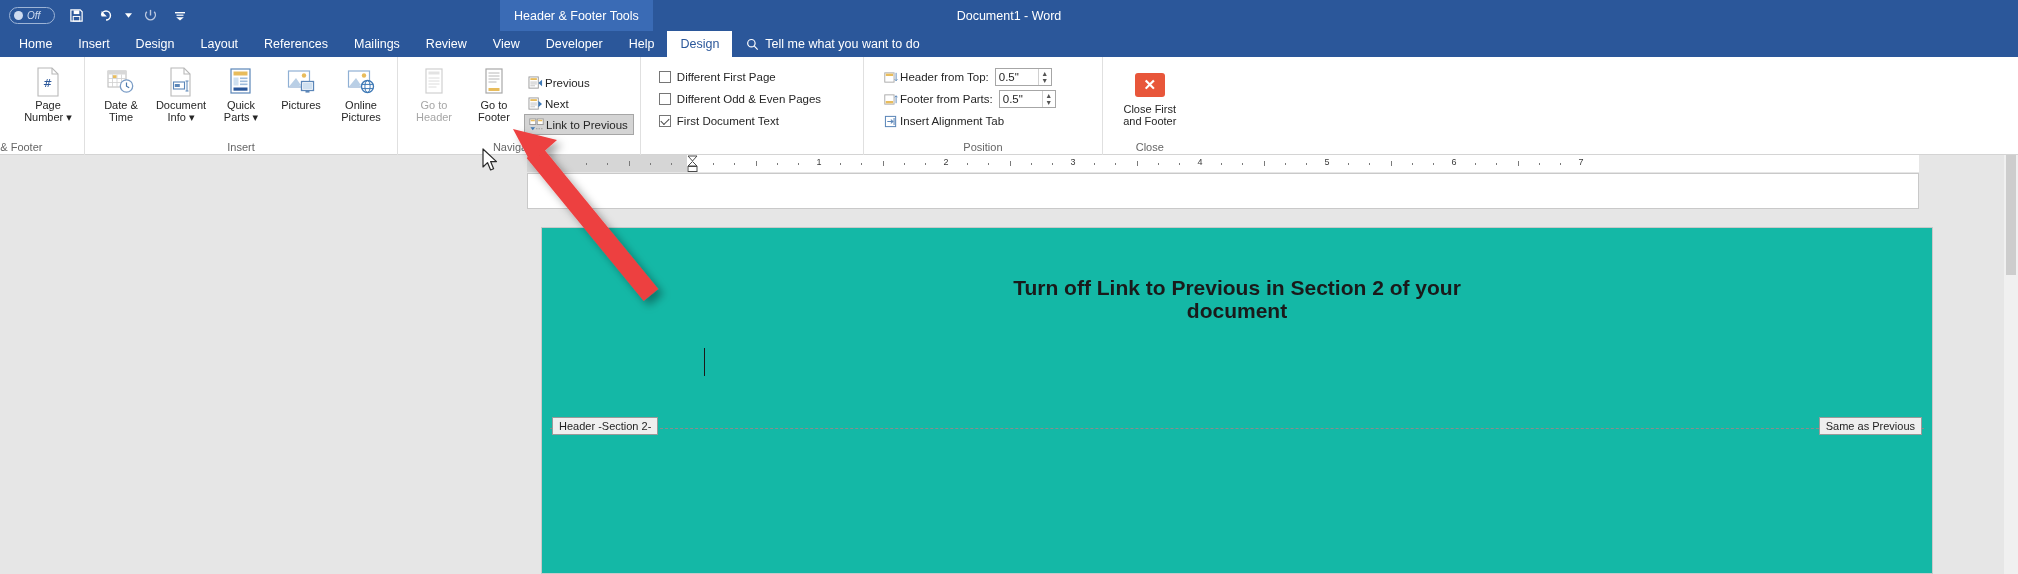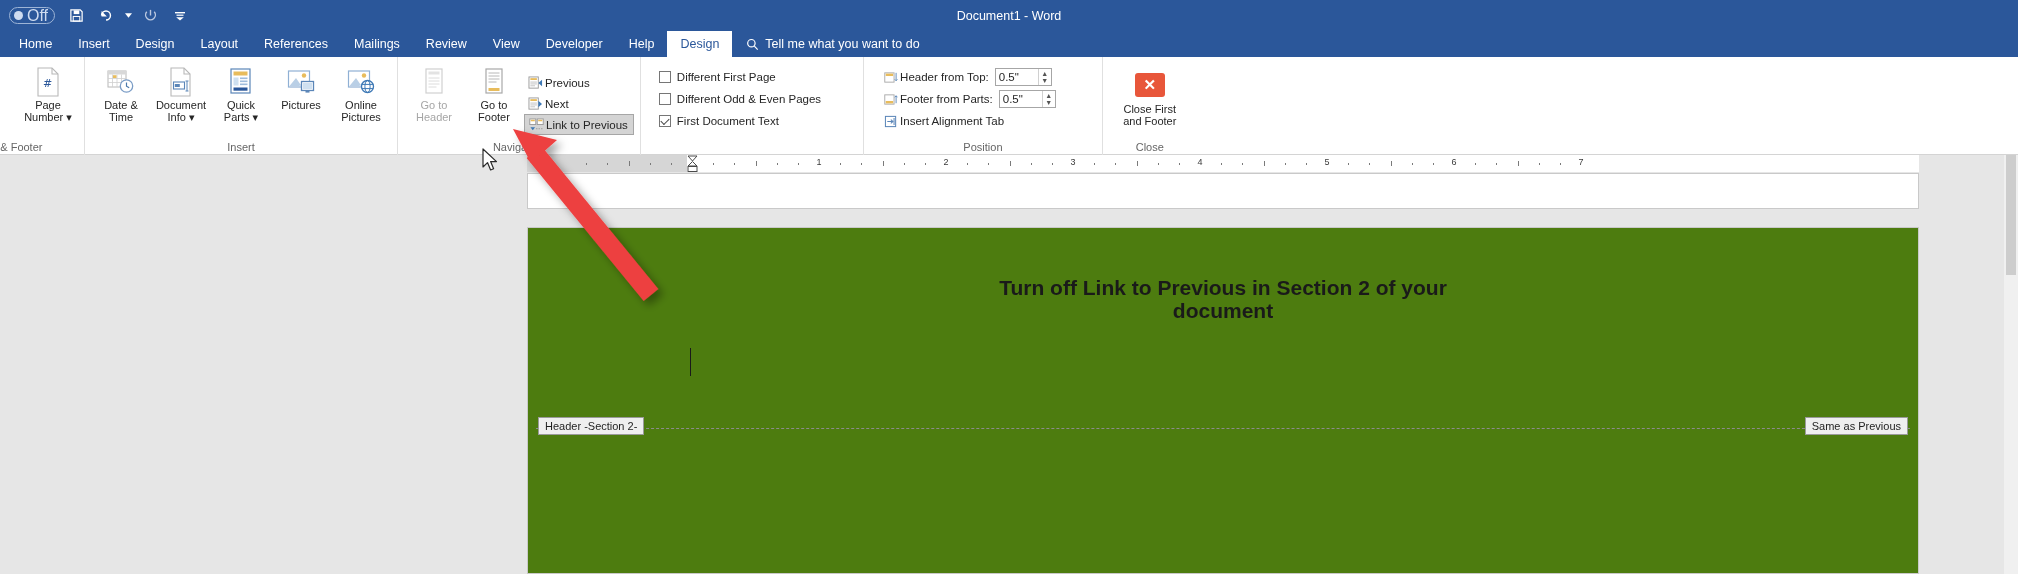--- a/index.html
+++ b/index.html
@@ -28,21 +28,21 @@
   .toggle-pill {
     width: 46px; height: 17px; border-radius: 9px;
     border: 1px solid #9db4d6; position: relative;
     display: flex; align-items: center;
   }
   .toggle-pill .knob {
     width: 9px; height: 9px; border-radius: 50%;
     background: #cfdcf0; margin-left: 4px;
   }
   .toggle-pill .state {
-    font-size: 16px; color: #cfdcf0; margin-left: 4px;
+    font-size: 10px; color: #cfdcf0; margin-left: 4px; font-style: italic;
   }
   .qat-btn {
     width: 30px; height: 28px;
     display: flex; align-items: center; justify-content: center;
     color: #ffffff; font-size: 14px; cursor: default;
   }
   .qat-btn svg { display:block; }
   .qat-caret { width: 14px; display:flex; align-items:center; justify-content:center; }
 
   .ctx-tab {
@@ -225,23 +225,23 @@
 
   .page-top {
     position: absolute;
     left: 527px; top: 18px;
     width: 1392px; height: 36px;
     background: #ffffff;
     border: 1px solid #c9c9c9;
   }
   .page {
     position: absolute;
-    left: 527px; top: 72px;
+    left: 541px; top: 72px;
     width: 1392px; height: 347px;
-    background: #4d7c0f;
+    background: #14b8a6;
     border: 1px solid #c9c9c9;
   }
   .hdr-text {
     position: absolute;
     left: 0; right: 0; top: 48px;
     text-align: center;
     font-family: "Liberation Sans", sans-serif;
     font-size: 21px; font-weight: bold; color: #1a1a1a;
     line-height: 23px;
   }
@@ -324,20 +324,21 @@
     </div>
     <div class="qat-btn">
       <svg width="12" height="10" viewBox="0 0 12 10">
           <rect x="1" y="1" width="10" height="1.4" fill="#fff"></rect>
           <rect x="2.5" y="3.6" width="7" height="1.2" fill="#fff"></rect>
           <path d="M2.2 6.2 L9.8 6.2 L6 9.6 Z" fill="#fff"></path>
         </svg>
     </div>
   </div>
 
+  <div class="ctx-tab">Header &amp; Footer Tools</div>
 </div>
 
 <div class="tabstrip">
   <div class="tab">Home</div>
   <div class="tab">Insert</div>
   <div class="tab">Design</div>
   <div class="tab">Layout</div>
   <div class="tab">References</div>
   <div class="tab">Mailings</div>
   <div class="tab">Review</div>

